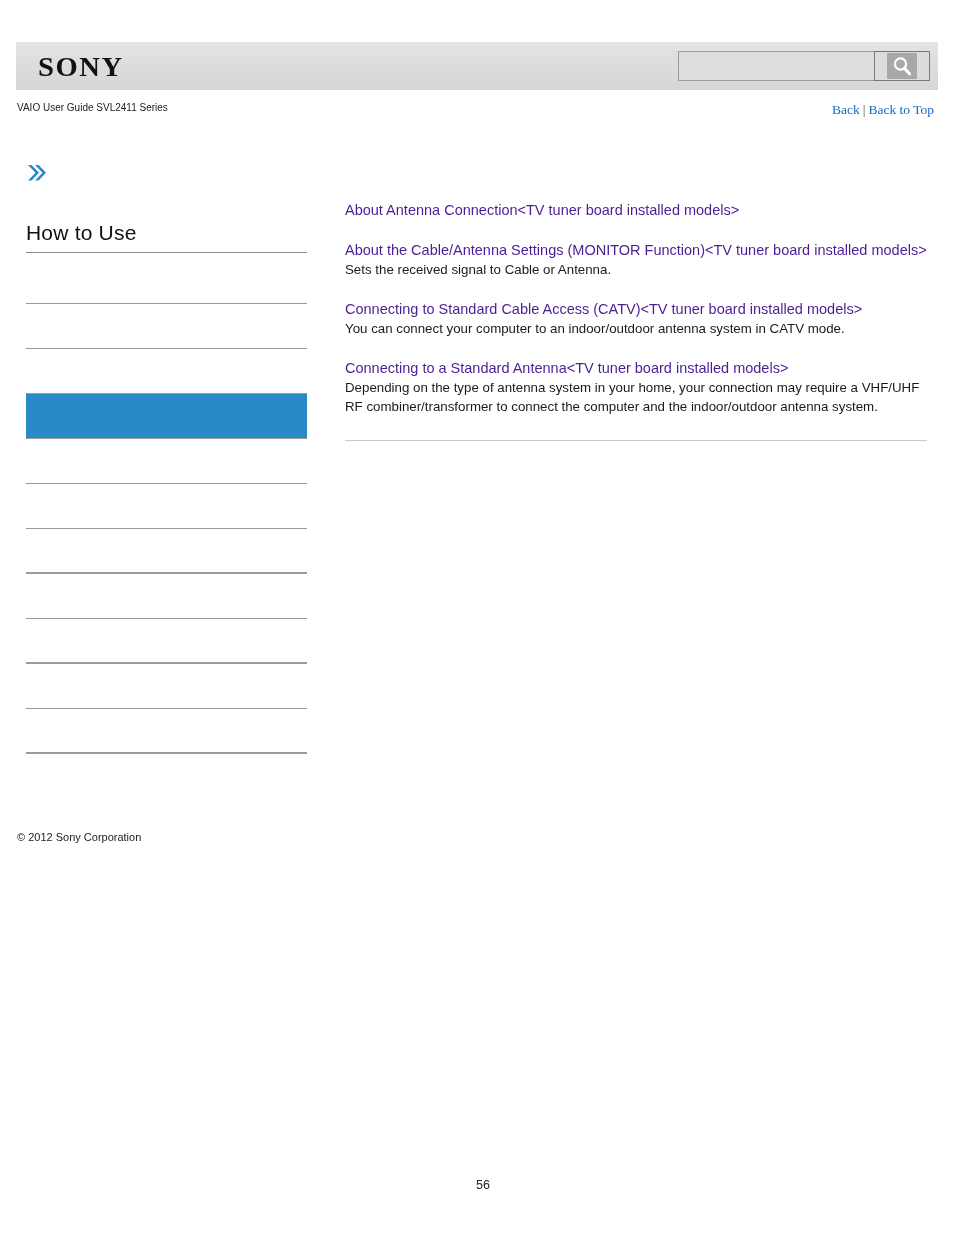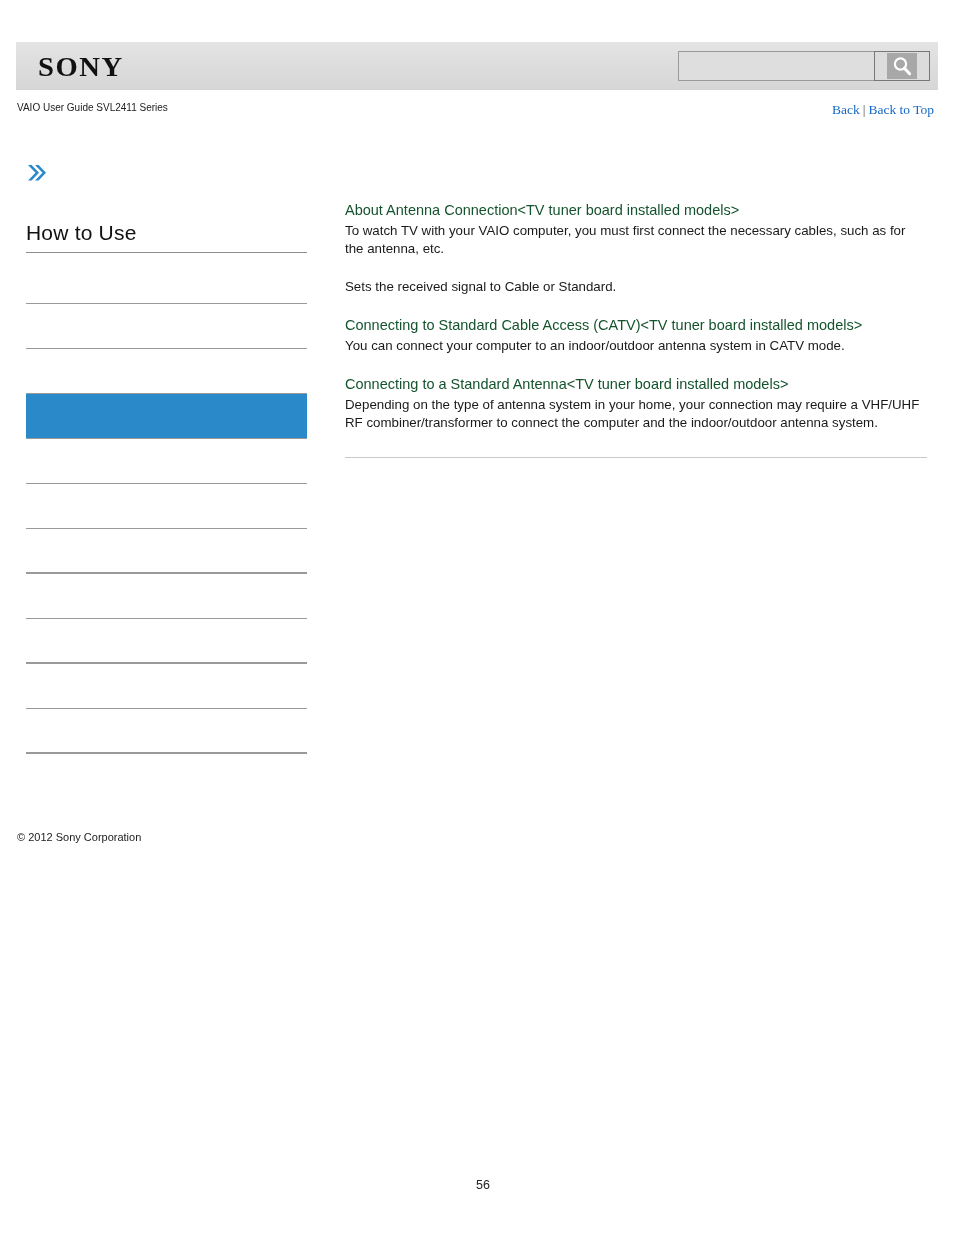--- a/index.html
+++ b/index.html
@@ -195,21 +195,21 @@
     width: 582px;
   }
   .entry {
     margin-bottom: 19px;
   }
   .entry:last-of-type {
     margin-bottom: 0;
   }
   .entry-title {
     display: block;
-    color: #14532d;
+    color: #4c1d95;
     font-size: 14.5px;
     line-height: 20.5px;
     text-decoration: none;
     cursor: pointer;
     margin-bottom: 1px;
   }
   .entry-desc {
     color: #1a1a1a;
     font-size: 13.3px;
     line-height: 18.5px;
@@ -306,25 +306,25 @@
         </div>
     </div>
   </div>
 
   <div class="copyright">© 2012 Sony Corporation</div>
 
   <div class="main">
 
     <div class="entry">
       <a class="entry-title" href="#">About Antenna Connection&lt;TV tuner board installed models&gt;</a>
-      <div class="entry-desc">To watch TV with your VAIO computer, you must first connect the necessary cables, such as for the antenna, etc.</div>
     </div>
 
     <div class="entry">
-      <div class="entry-desc">Sets the received signal to Cable or Standard.</div>
+      <a class="entry-title" href="#">About the Cable/Antenna Settings (MONITOR Function)&lt;TV tuner board installed models&gt;</a>
+      <div class="entry-desc">Sets the received signal to Cable or Antenna.</div>
     </div>
 
     <div class="entry">
       <a class="entry-title" href="#">Connecting to Standard Cable Access (CATV)&lt;TV tuner board installed models&gt;</a>
       <div class="entry-desc">You can connect your computer to an indoor/outdoor antenna system in CATV mode.</div>
     </div>
 
     <div class="entry">
       <a class="entry-title" href="#">Connecting to a Standard Antenna&lt;TV tuner board installed models&gt;</a>
       <div class="entry-desc">Depending on the type of antenna system in your home, your connection may require a VHF/UHF RF combiner/transformer to connect the computer and the indoor/outdoor antenna system.</div>

